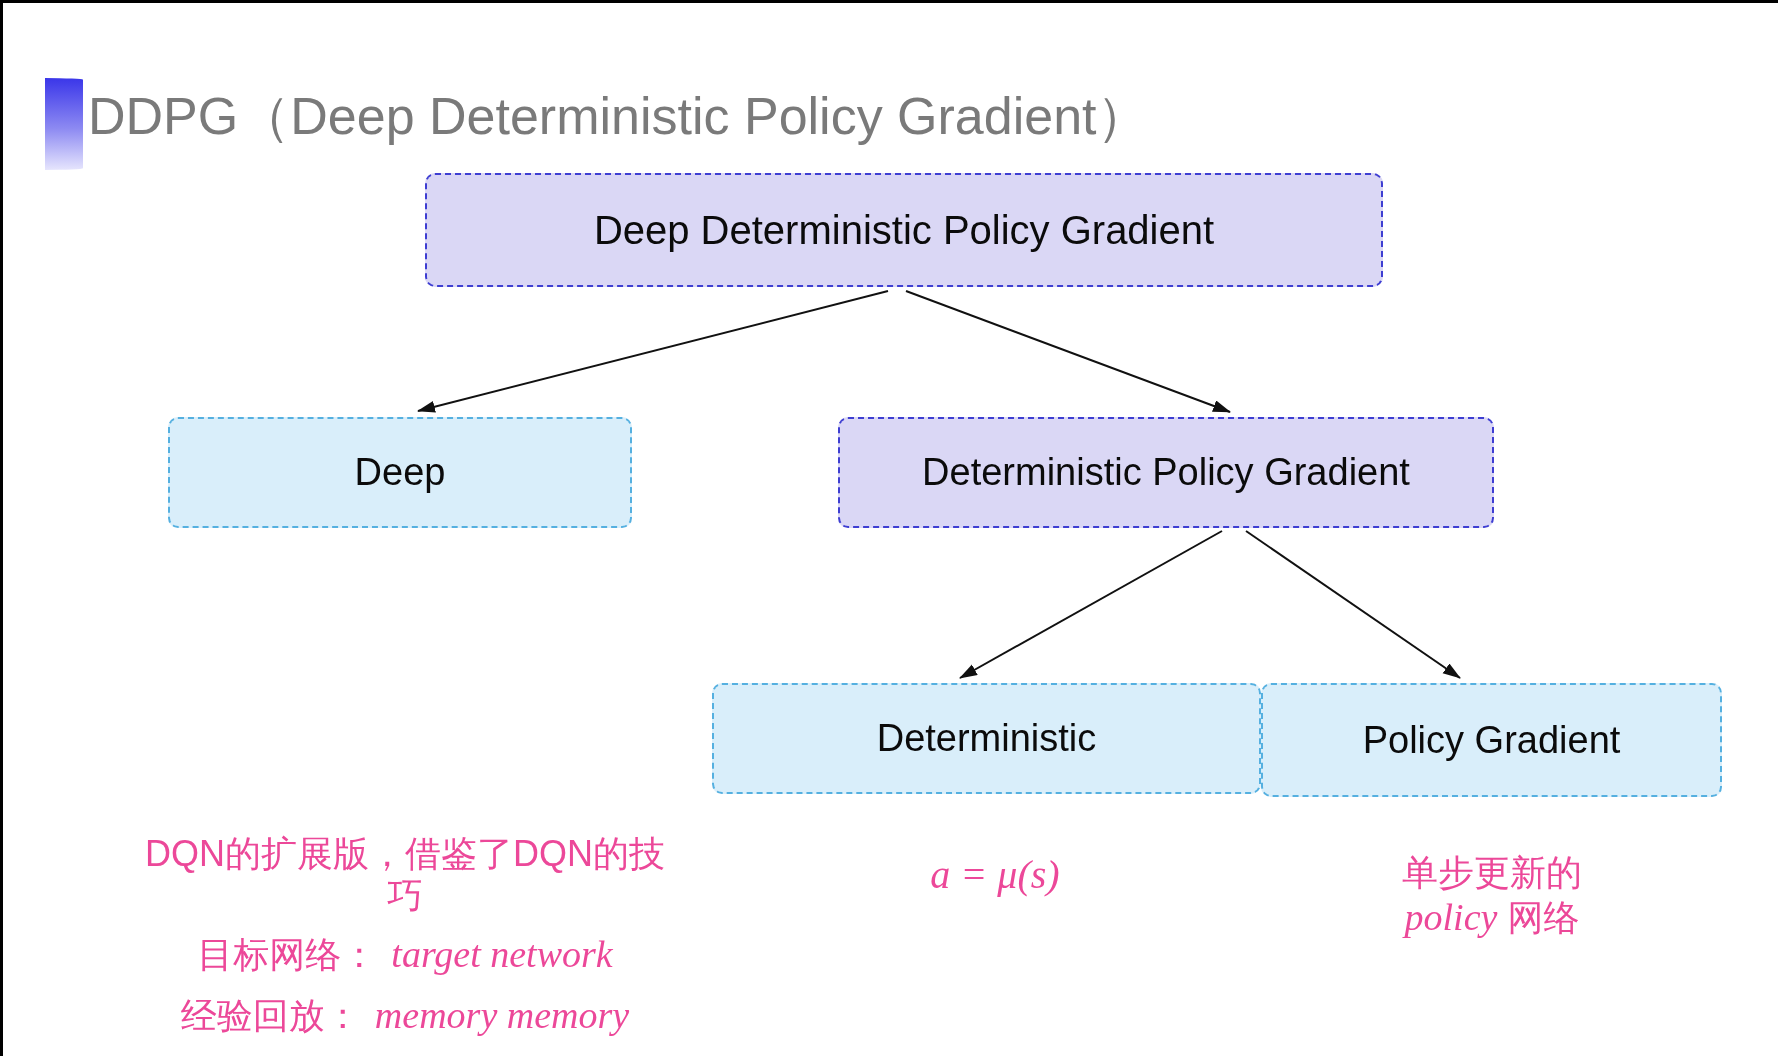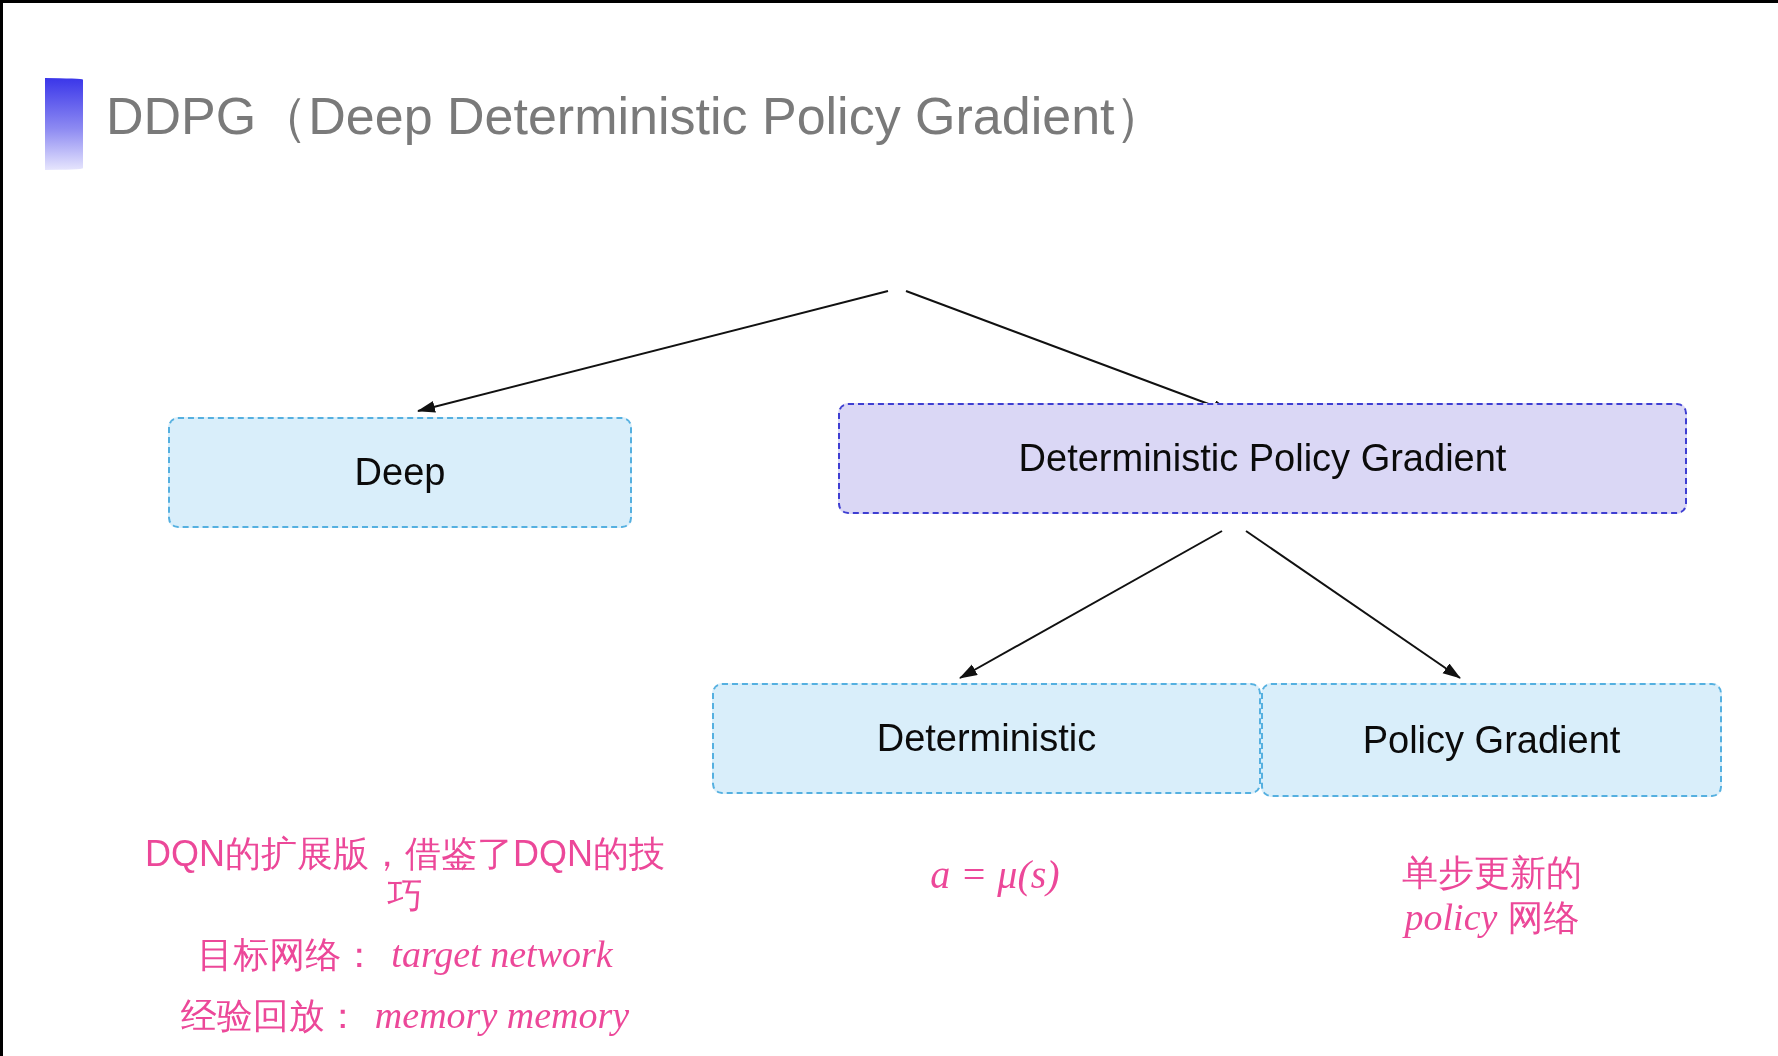--- a/index.html
+++ b/index.html
@@ -12,40 +12,40 @@
   }
   .frame-top{position:absolute;left:0;top:0;width:100%;height:3px;background:#000;}
   .frame-left{position:absolute;left:0;top:0;width:3px;height:100%;background:#000;}
 
   .title-accent{
     position:absolute;left:45px;top:78px;width:38px;height:92px;
     border-radius:0 999px 999px 0 / 0 50% 50% 0;
     background:linear-gradient(180deg,#3a36e9 0%,#8d8af2 55%,#e6e5fd 100%);
   }
   .page-title{
-    position:absolute;left:106px;top:84px;
+    position:absolute;left:88px;top:84px;
     font-size:52px;line-height:64px;font-weight:400;
     color:#7a7a7a;white-space:nowrap;
   }
 
   .node{
     position:absolute;
     display:flex;align-items:center;justify-content:center;
     border-radius:10px;
     color:#0b0b0b;
     font-size:38px;
     text-align:center;
     box-sizing:border-box;
   }
   .node.purple{background:var(--purple-fill,#dad7f5);border:2.5px dashed var(--purple-border,#3e3ed2);}
   .node.cyan{background:var(--cyan-fill,#d9eefa);border:2.5px dashed var(--cyan-border,#55b0e0);}
 
   .node-ddpg{left:425px;top:173px;width:958px;height:114px;font-size:40px;}
   .node-deep{left:168px;top:417px;width:464px;height:111px;align-items:center;}
-  .node-dpg{left:838px;top:403px;width:849px;height:111px;text-align:right;}
+  .node-dpg{left:838px;top:417px;width:656px;height:111px;text-align:right;}
   .node-det{left:712px;top:683px;width:549px;height:111px;}
   .node-pg{left:1261px;top:683px;width:461px;height:114px;}
 
   .edges{position:absolute;left:0;top:0;width:1778px;height:1056px;pointer-events:none;}
 
   .note{position:absolute;text-align:center;color:#ec4899;}
   .note-line{font-size:36px;line-height:42px;}
   .note-deep{left:130px;top:833px;width:550px;}
   .note-deep .l2{margin-top:16px;}
   .note-deep .l3{margin-top:18px;}
@@ -80,20 +80,23 @@
       <marker id="ah" markerWidth="12" markerHeight="9" refX="8.5" refY="3" orient="auto" markerUnits="strokeWidth">
         <path d="M0,0 L9,3 L0,6 Z" fill="#111"></path>
       </marker>
     </defs>
     <line x1="888" y1="291" x2="418" y2="411" stroke="#111" stroke-width="2" marker-end="url(#ah)"></line>
     <line x1="906" y1="291" x2="1230" y2="412" stroke="#111" stroke-width="2" marker-end="url(#ah)"></line>
     <line x1="1222" y1="531" x2="960" y2="678" stroke="#111" stroke-width="2" marker-end="url(#ah)"></line>
     <line x1="1246" y1="531" x2="1460" y2="678" stroke="#111" stroke-width="2" marker-end="url(#ah)"></line>
   </svg>
 
+  <div class="node purple node-ddpg">
+    <span>Deep Deterministic Policy Gradient</span>
+  </div>
   <div class="node cyan node-deep">
     <span>Deep</span>
   </div>
   <div class="node purple node-dpg">
     <span>Deterministic Policy Gradient</span>
   </div>
   <div class="node cyan node-det">
     <span>Deterministic</span>
   </div>
   <div class="node cyan node-pg">

